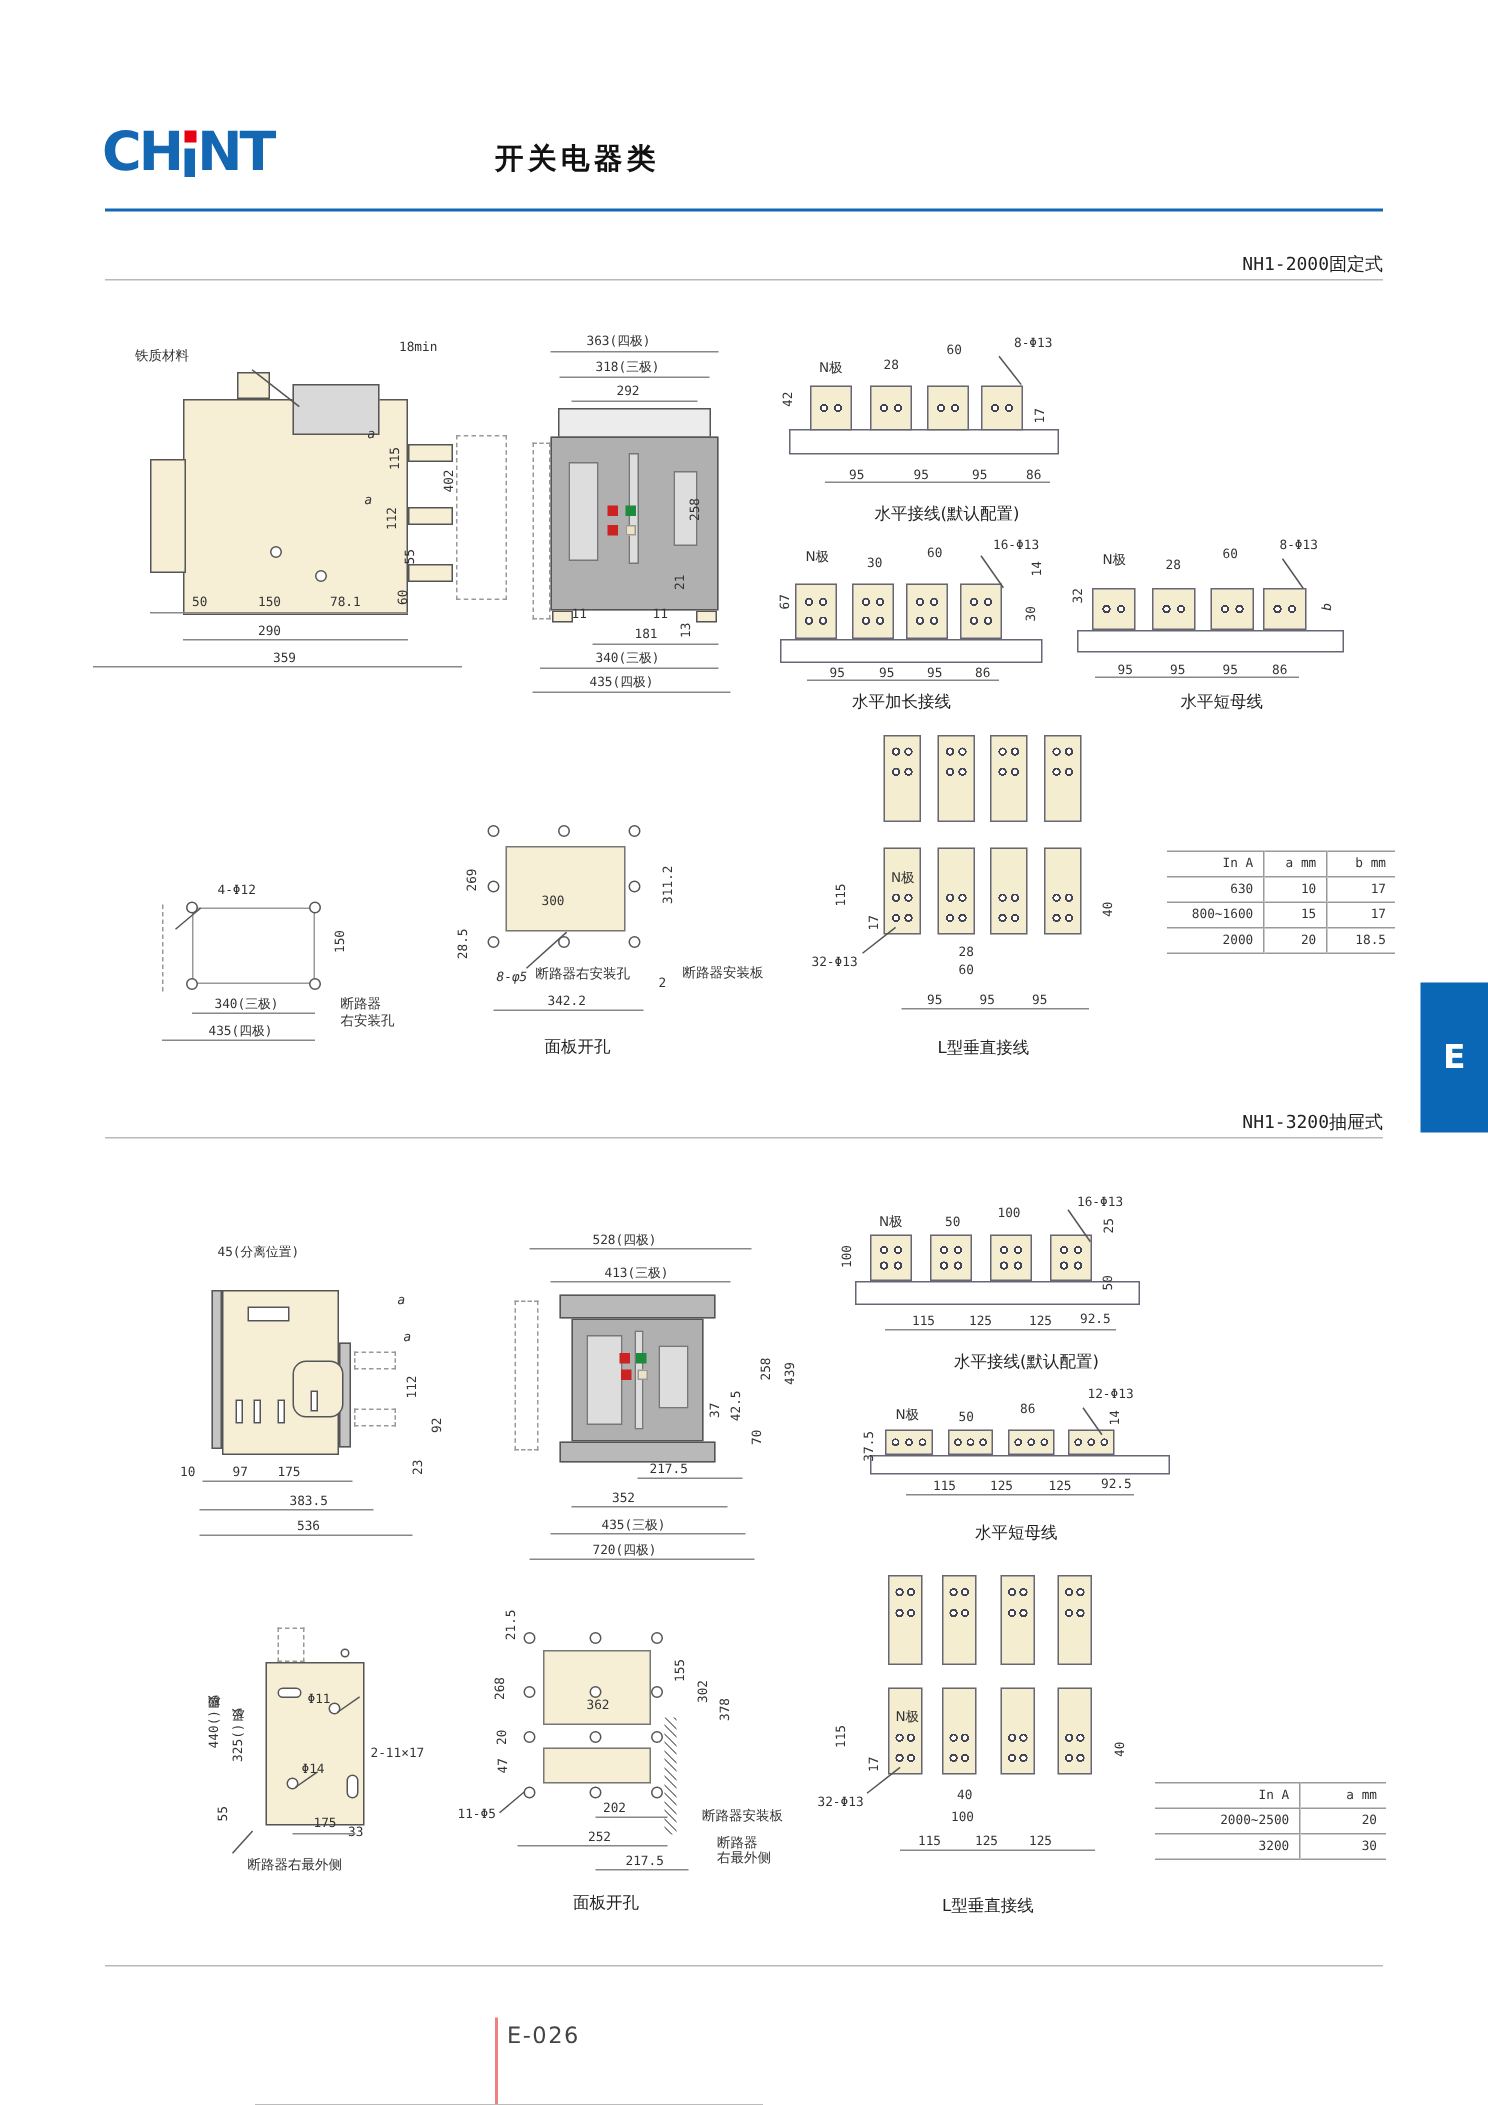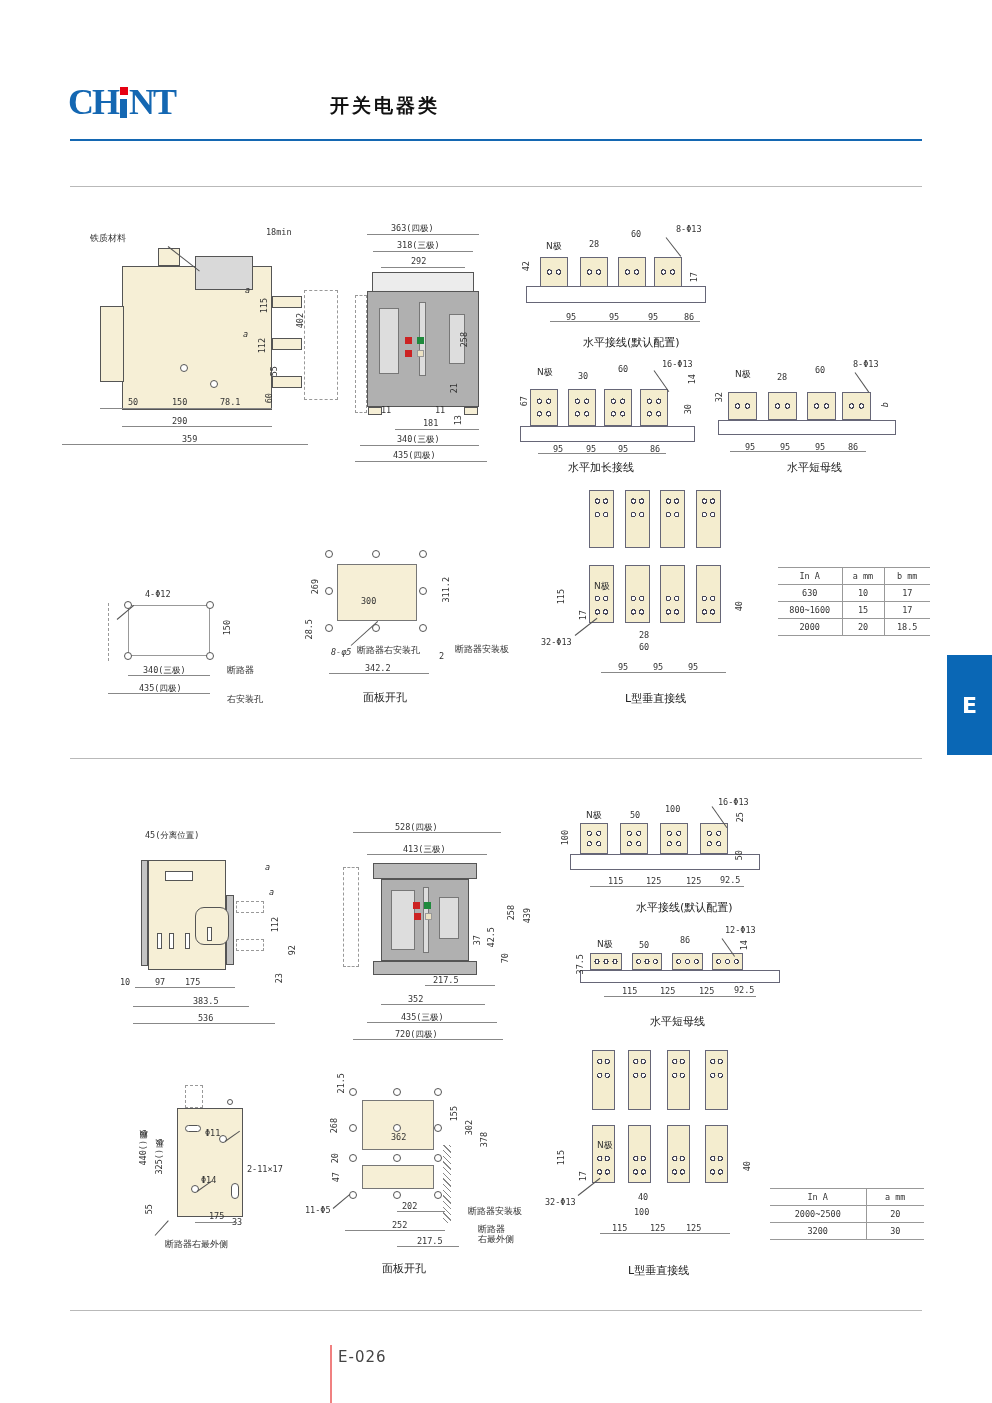--- a/index.html
+++ b/index.html
@@ -10,21 +10,21 @@
   .cn{font-family:"DejaVu Sans",sans-serif;font-size:9px;}
   .v{writing-mode:vertical-rl;transform:rotate(180deg);}
   .it{font-style:italic;}
   .dtitle{position:absolute;font-size:11px;color:#222;white-space:nowrap;font-family:"DejaVu Sans",sans-serif;text-align:right;}
   .seclabel{position:absolute;left:70px;width:852px;text-align:right;font-size:12px;color:#222;font-family:"DejaVu Sans Mono","DejaVu Sans",monospace;}
   .rule{position:absolute;height:1px;background:#b9b9b9;}
   .blue-rule{position:absolute;height:2px;background:var(--brand-blue,#1467B2);}
   .page-title{position:absolute;font-size:19px;font-weight:bold;color:#111;letter-spacing:3px;}
   
   .logo{position:absolute;display:flex;align-items:flex-end;}
-  .logo-txt{font-size:36px;font-weight:bold;color:var(--brand-blue,#1467B2);letter-spacing:-2px;line-height:.85;font-family:Liberation Serif, serif;}
+  .logo-txt{font-size:36px;font-weight:bold;color:var(--brand-blue,#1467B2);letter-spacing:-2px;line-height:.85;}
   .logo-i{position:relative;width:11px;height:34px;}
   .logo-i b{position:absolute;left:2px;bottom:0;width:7px;height:19px;background:var(--brand-blue,#1467B2);}
   .logo-dot{position:absolute;left:2px;top:3px;width:8px;height:8px;background:var(--accent-red,#E60012);}
   
   .pad{position:absolute;background-color:#f4edcf;border:1px solid #667;}
   .base{position:absolute;border:1px solid #667;background:#fff;}
   .ring{position:absolute;width:8px;height:8px;border:1px solid #555;border-radius:50%;background:#fff;}
   .dlh{position:absolute;height:1px;background:#888;}
   .dash{position:absolute;border:1px dashed #999;background:transparent;}
   .slant{position:absolute;height:1px;background:#555;transform-origin:left center;}
@@ -51,21 +51,21 @@
     radial-gradient(circle at 68% 18%, #fff 0 1.5px, #445 1.6px 2.7px, rgba(0,0,0,0) 2.8px),
     radial-gradient(circle at 32% 42%, #fff 0 1.5px, #445 1.6px 2.7px, rgba(0,0,0,0) 2.8px),
     radial-gradient(circle at 68% 42%, #fff 0 1.5px, #445 1.6px 2.7px, rgba(0,0,0,0) 2.8px);}
   .h4b{background-image:
     radial-gradient(circle at 32% 58%, #fff 0 1.5px, #445 1.6px 2.7px, rgba(0,0,0,0) 2.8px),
     radial-gradient(circle at 68% 58%, #fff 0 1.5px, #445 1.6px 2.7px, rgba(0,0,0,0) 2.8px),
     radial-gradient(circle at 32% 82%, #fff 0 1.5px, #445 1.6px 2.7px, rgba(0,0,0,0) 2.8px),
     radial-gradient(circle at 68% 82%, #fff 0 1.5px, #445 1.6px 2.7px, rgba(0,0,0,0) 2.8px);}
   
   .spec{position:absolute;border-collapse:collapse;background:#fff;border-top:1px solid #999;}
-  .spec td{font-family:"DejaVu Sans Mono","DejaVu Sans",monospace;font-size:8.5px;font-weight:normal;color:#333;text-align:center;padding:3px 6px;border-bottom:1px solid #999;}
+  .spec td{font-family:"DejaVu Sans Mono","DejaVu Sans",monospace;font-size:8.5px;font-weight:normal;color:#333;text-align:right;padding:3px 6px;border-bottom:1px solid #999;}
   .spec td+td{border-left:1px solid #999;}
   
   .etab{position:absolute;background:var(--tab-blue,#0A67B5);color:#fff;display:flex;align-items:center;justify-content:center;font-size:22px;font-weight:bold;font-family:"DejaVu Sans",sans-serif;}
   .footer-line{position:absolute;width:2px;background:#f08080;}
   .pageno{position:absolute;font-size:15px;color:#444;letter-spacing:1px;}
 </style>
 </head>
 <body>
 
 <div class="page">
@@ -74,20 +74,21 @@
     <span class="logo-txt">CH</span>
     <span class="logo-i">
         <i class="logo-dot"></i>
         <b></b>
       </span>
     <span class="logo-txt">NT</span>
   </div>
   <div class="page-title" style="left:330px;top:93px">开关电器类</div>
   <div class="blue-rule" style="left:70px;top:139px;width:852px"></div>
 
+  <div class="seclabel" style="top:168px">NH1-2000固定式</div>
   <div class="rule" style="left:70px;top:186px;width:852px"></div>
 
   <div class="abs" style="left:60px;top:218px;width:320px;height:245px">
     <div class="abs cream" style="left:62px;top:48px;width:150px;height:144px"></div>
     <div class="abs cream" style="left:40px;top:88px;width:24px;height:76px"></div>
     <div class="abs cream" style="left:98px;top:30px;width:22px;height:18px"></div>
     <div class="abs grayblk" style="left:135px;top:38px;width:58px;height:34px"></div>
     <div class="abs cream" style="left:212px;top:78px;width:30px;height:12px"></div>
     <div class="abs cream" style="left:212px;top:120px;width:30px;height:12px"></div>
     <div class="abs cream" style="left:212px;top:158px;width:30px;height:12px"></div>
@@ -218,21 +219,21 @@
     <div class="ring" style="left:29px;top:77px"></div>
     <div class="ring" style="left:111px;top:77px"></div>
     <div class="slant" style="left:22px;top:44px;width:22px;transform:rotate(-40deg)"></div>
     <span class="lbl" style="left:50px;top:15px">4-Φ12</span>
     <span class="lbl v" style="left:128px;top:45px">150</span>
     <span class="lbl" style="left:48px;top:91px">340(三极)</span>
     <span class="lbl" style="left:44px;top:109px">435(四极)</span>
     <div class="dlh" style="left:33px;top:100px;width:82px"></div>
     <div class="dlh" style="left:13px;top:118px;width:102px"></div>
     <span class="lbl cn" style="left:132px;top:91px">断路器</span>
-    <span class="lbl cn" style="left:132px;top:120px">右安装孔</span>
+    <span class="lbl cn" style="left:132px;top:102px">右安装孔</span>
   </div>
 
   <div class="abs" style="left:305px;top:545px;width:210px;height:170px">
     <div class="abs" style="left:32px;top:19px;width:80px;height:57px;background:#f6efd6;border:1px solid #777"></div>
     <div class="ring" style="left:20px;top:5px"></div>
     <div class="ring" style="left:67px;top:5px"></div>
     <div class="ring" style="left:114px;top:5px"></div>
     <div class="ring" style="left:20px;top:42px"></div>
     <div class="ring" style="left:114px;top:42px"></div>
     <div class="ring" style="left:20px;top:79px"></div>
@@ -294,20 +295,21 @@
       <td>17</td>
     </tr>
     <tr>
       <td>2000</td>
       <td>20</td>
       <td>18.5</td>
     </tr>
   </tbody>
     </table>
 
+  <div class="seclabel" style="top:740px">NH1-3200抽屉式</div>
   <div class="rule" style="left:70px;top:758px;width:852px"></div>
 
   <div class="abs" style="left:105px;top:815px;width:235px;height:225px">
     <span class="lbl" style="left:40px;top:16px">45(分离位置)</span>
     <div class="abs" style="left:36px;top:45px;width:7px;height:106px;background:#c4c4c4;border:1px solid #555"></div>
     <div class="abs cream" style="left:43px;top:45px;width:78px;height:110px"></div>
     <div class="abs" style="left:121px;top:80px;width:8px;height:70px;background:#c4c4c4;border:1px solid #555"></div>
     <div class="abs" style="left:60px;top:56px;width:28px;height:10px;background:#fff;border:1px solid #555"></div>
     <div class="abs" style="left:90px;top:92px;width:34px;height:38px;background:#f6efd6;border:1px solid #555;border-radius:9px"></div>
     <div class="abs" style="left:52px;top:118px;width:5px;height:16px;background:#fff;border:1px solid #555"></div>

